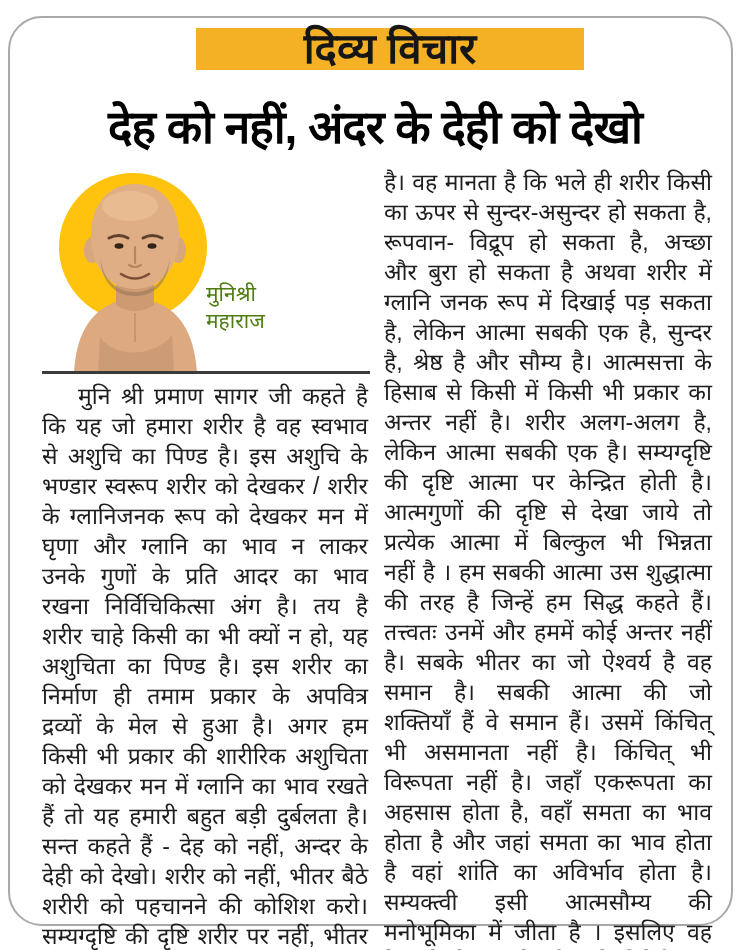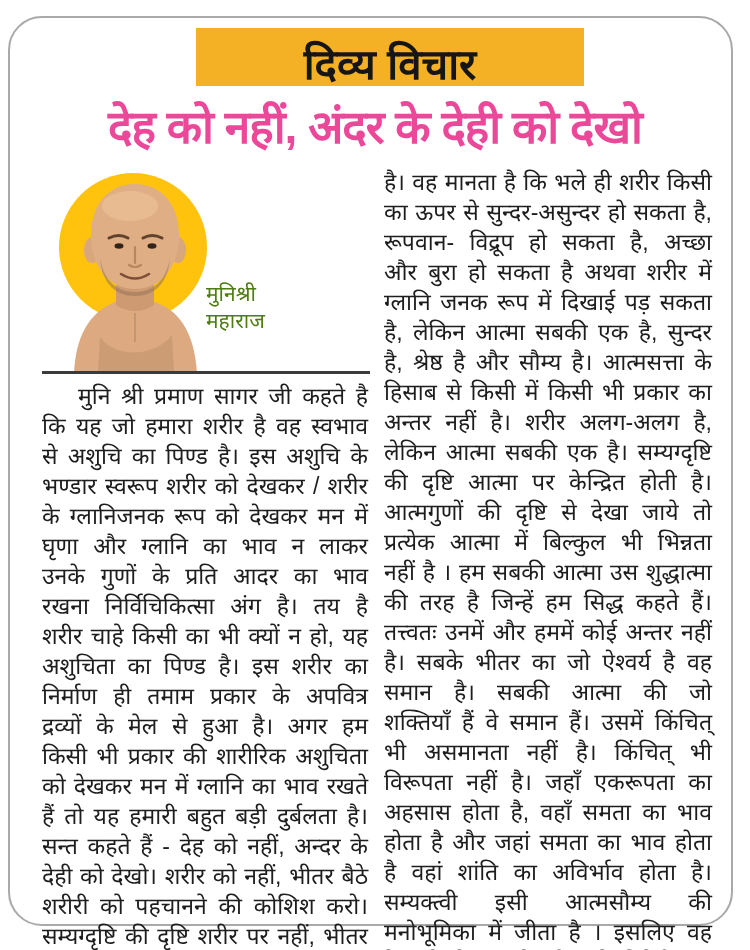--- a/index.html
+++ b/index.html
@@ -9,21 +9,21 @@
     -webkit-font-smoothing:antialiased;
   }
   .page{position:relative;width:750px;height:950px;background:#ffffff;overflow:hidden;}
 
   .frame{
     position:absolute;left:8px;top:16px;width:721px;height:906px;
     border:2px solid #a9a9a9;border-radius:34px;background:transparent;
   }
 
   .banner{
-    position:absolute;left:196px;top:28px;width:388px;height:58px;
+    position:absolute;left:196px;top:28px;width:388px;height:42px;
     display:flex;align-items:flex-end;justify-content:center;z-index:3;
   }
   .banner-title{
     font-size:42px;font-weight:bold;color:#161616;letter-spacing:0px;
     line-height:1;
   }
 
   .headline{
     position:absolute;left:0;top:94px;width:750px;margin:0;
     text-align:center;font-size:46px;font-weight:bold;color:#7e7e7e;
@@ -51,21 +51,21 @@
 <body>
 
 <div class="page">
 
   <div class="frame"></div>
 
   <div class="banner" style="background: rgb(244, 177, 37);">
     <span class="banner-title">दिव्य विचार</span>
   </div>
 
-  <h1 class="headline" style="color: #ec4899;">देह को नहीं, अंदर के देही को देखो</h1>
+  <h1 class="headline" style="color: #000000;">देह को नहीं, अंदर के देही को देखो</h1>
 
   <div class="photo-block">
     <svg width="212" height="201" viewBox="0 0 212 201" aria-hidden="true">
 
       <circle cx="81" cy="75" r="74" fill="#FFC30D"></circle>
 
       <path d="M22 201 C24 158 42 137 66 129 L100 129 C126 137 142 158 145 201 Z" fill="#DCA981"></path>
 
       <path d="M48 165 C62 186 102 186 120 163 L122 201 L46 201 Z" fill="#B78C66" opacity="0.45"></path>
 

